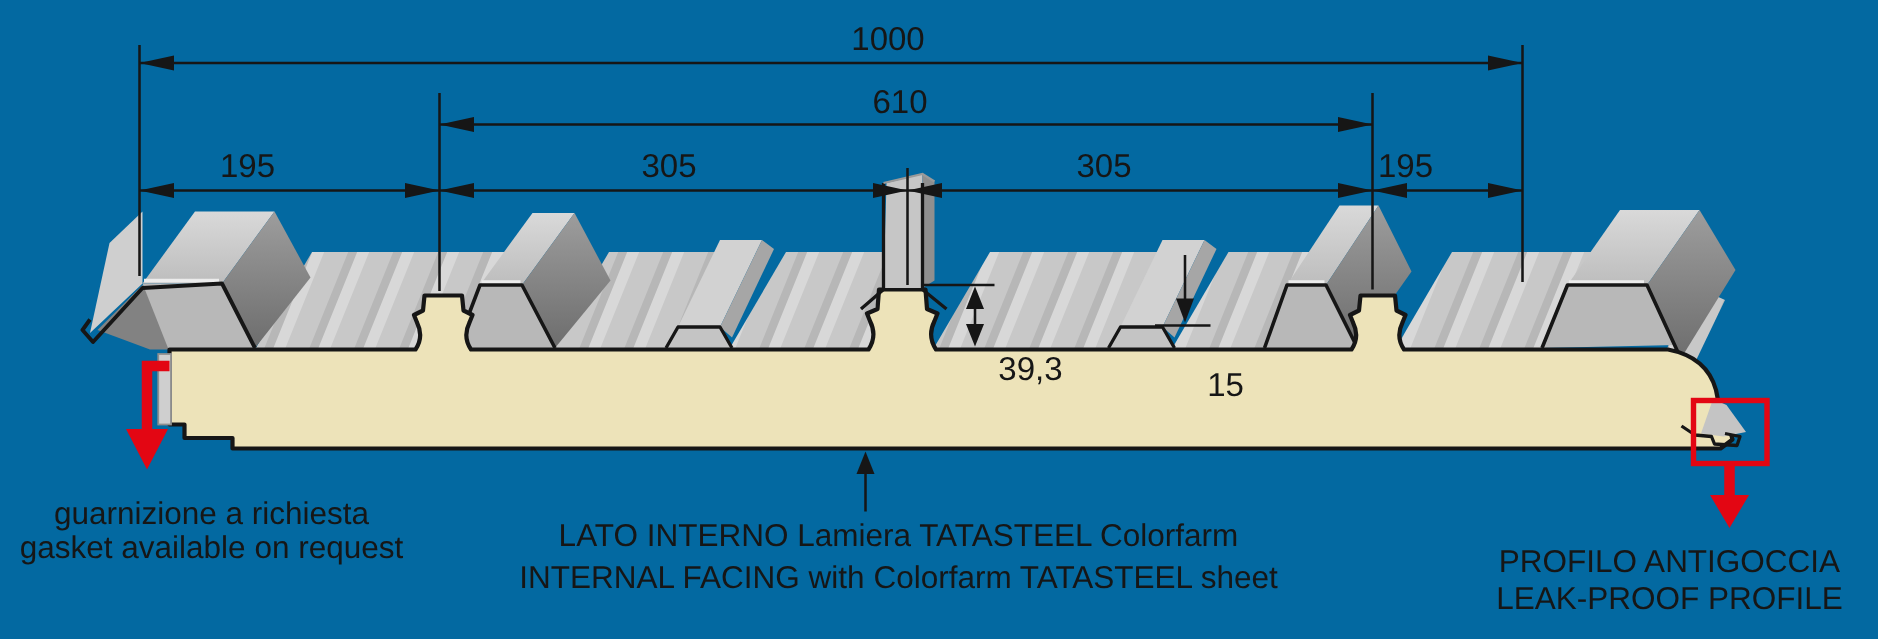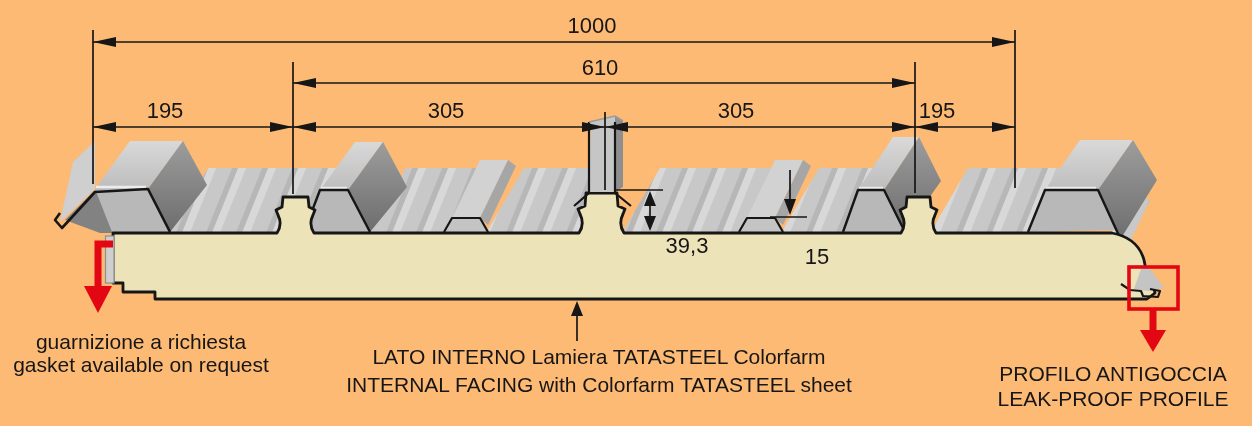--- a/index.html
+++ b/index.html
@@ -1,16 +1,16 @@
 <!DOCTYPE html>
 <html><head>
 <meta charset="utf-8">
 <style>
   html,body{margin:0;padding:0;background:#ffffff;}
-  .stage{position:relative;width:1252px;height:426px;background:#fdba74;overflow:hidden;
+  .stage{position:relative;width:1252px;height:426px;background:#0369a1;overflow:hidden;
          font-family:"Liberation Sans", sans-serif;}
   svg{position:absolute;left:0;top:0;}
   text{font-family:"Liberation Sans", sans-serif;fill:#161616;}
   .dim-label{font-size:22px;}
   .note{font-size:21px;}
 </style>
 </head>
 <body>
 
 <div class="stage">

